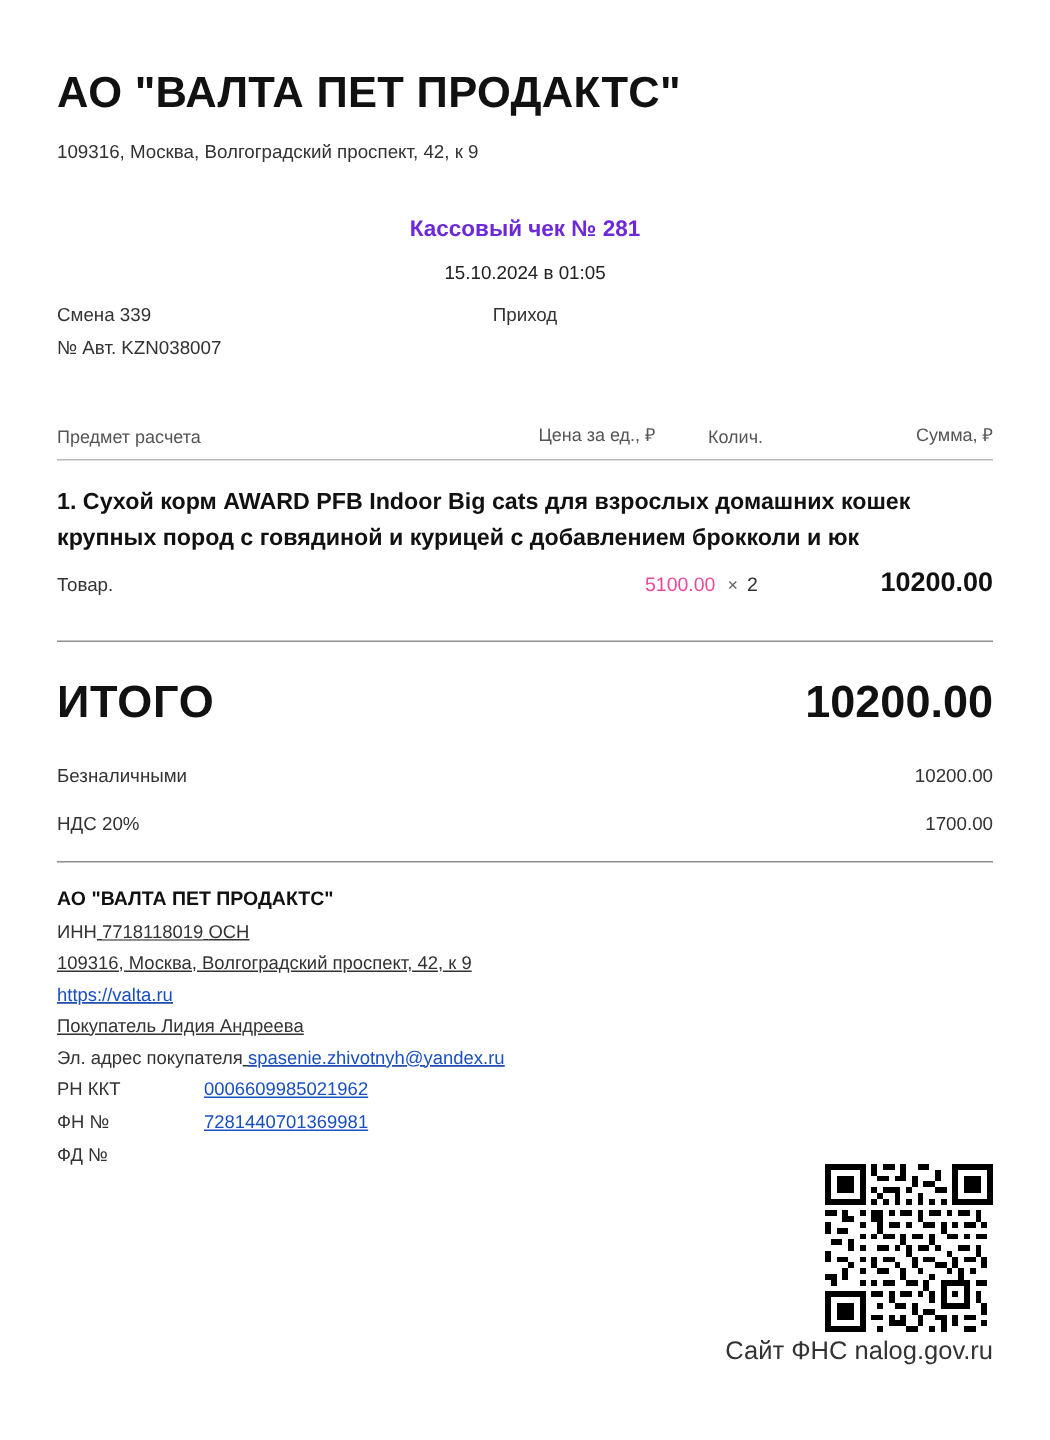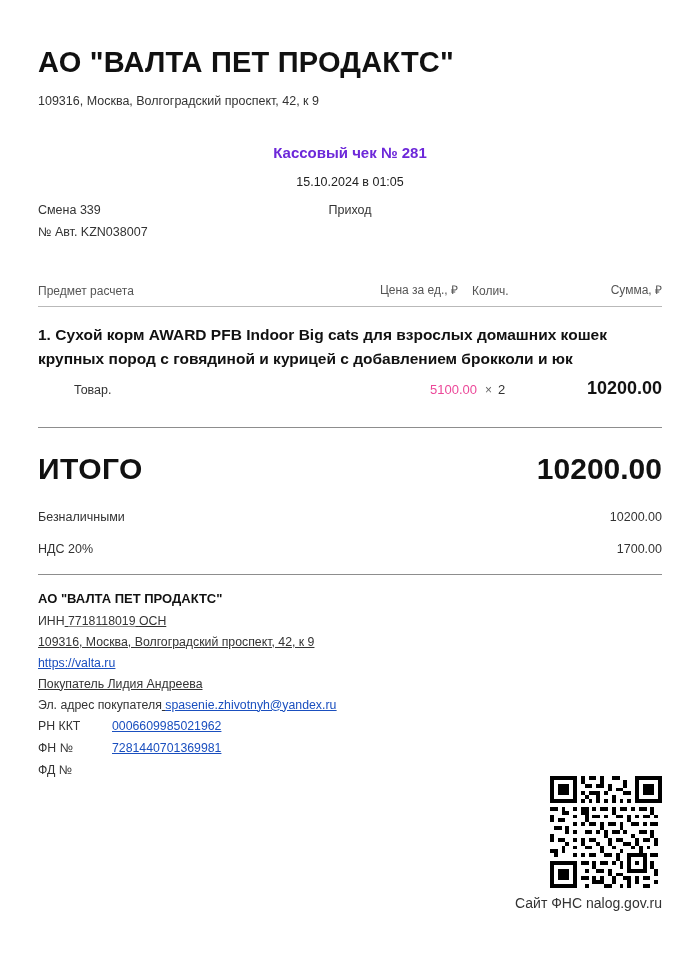--- a/index.html
+++ b/index.html
@@ -71,41 +71,40 @@
   }
   .col-head {
     display: flex;
     align-items: flex-end;
     font-size: 12px;
     color: #555555;
     margin-top: 42px;
     padding-bottom: 8px;
   }
   .col-head .c1 { flex: 1 1 auto; }
-  .col-head .c2 { width: 120px; text-align: right; }
+  .col-head .c2 { width: 120px; text-align: center; }
   .col-head .c3 { width: 78px; text-align: left; padding-left: 14px;}
   .col-head .c4 { width: 112px; text-align: right; }
   .rule {
     border-top: 1px solid #b9b9b9;
   }
   .rule-strong {
     border-top: 1.4px solid #8d8d8d;
   }
   .item-name {
     font-size: 15.5px;
     font-weight: bold;
     line-height: 1.55;
     margin: 16px 0 6px 0;
     color: #111111;
   }
   .item-line {
     display: flex;
     align-items: baseline;
     margin-bottom: 28px;
-    margin-left: 36px;
   }
   .item-line .label {
     flex: 1 1 auto;
     font-size: 12.5px;
     color: #333333;
   }
   .item-line .price {
     font-size: 13px;
     color: #ec4899;
     text-align: right;
@@ -181,41 +180,42 @@
     text-decoration-color: #888888;
   }
   .fd-table {
     margin-top: 2px;
   }
   .fd-row {
     font-size: 12.3px;
     color: #333333;
     margin-bottom: 8px;
     display: flex;
+    gap: 24px;
   }
   .fd-row .k {
     width: 74px;
     flex: 0 0 74px;
     color: #333333;
   }
   .fd-row .v { flex: 1 1 auto; }
   .qr-wrap {
     position: absolute;
     right: 38px;
     bottom: 72px;
     width: 112px;
     height: 112px;
   }
   .qr-wrap svg { display: block; }
   .bottom-right {
     position: absolute;
     right: 38px;
     bottom: 42px;
     text-align: right;
-    font-size: 14px;
+    font-size: 17px;
     color: #333333;
   }
   .bottom-right div { margin-bottom: 7px; }
 </style>
 </head>
 <body>
 
 <div class="receipt">
 
   <h1 class="company-title">АО "ВАЛТА ПЕТ ПРОДАКТС"</h1>

